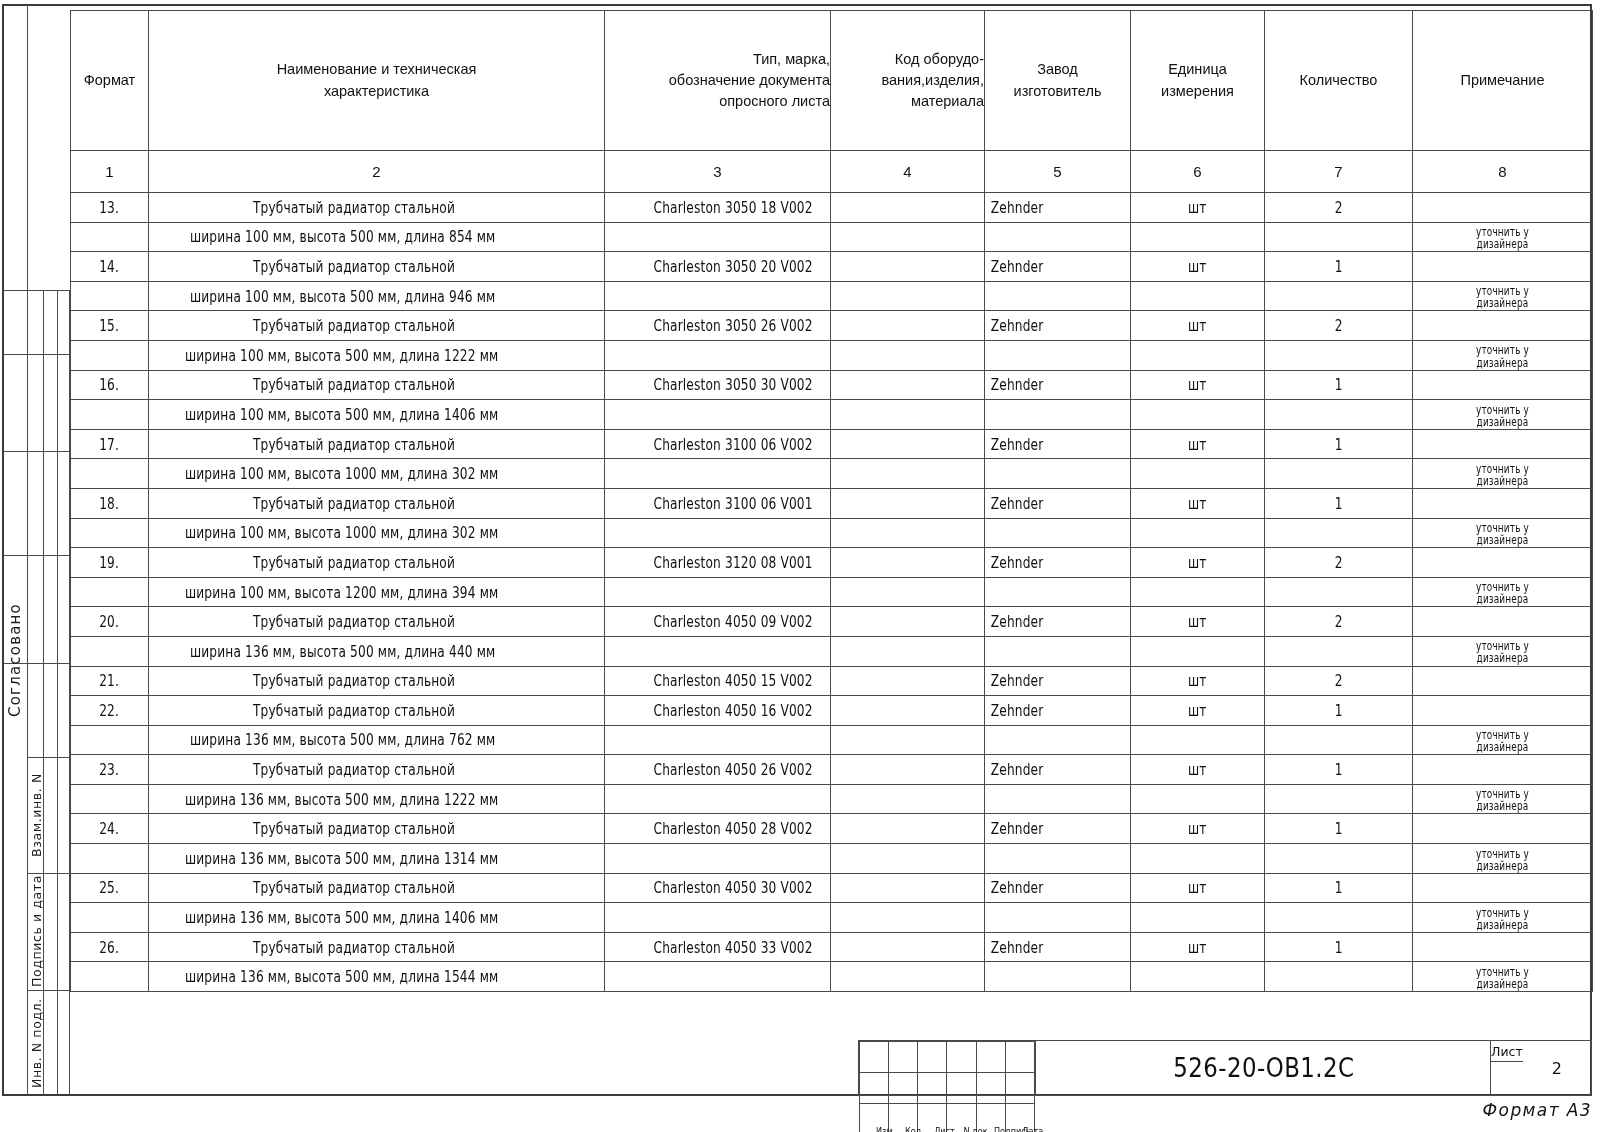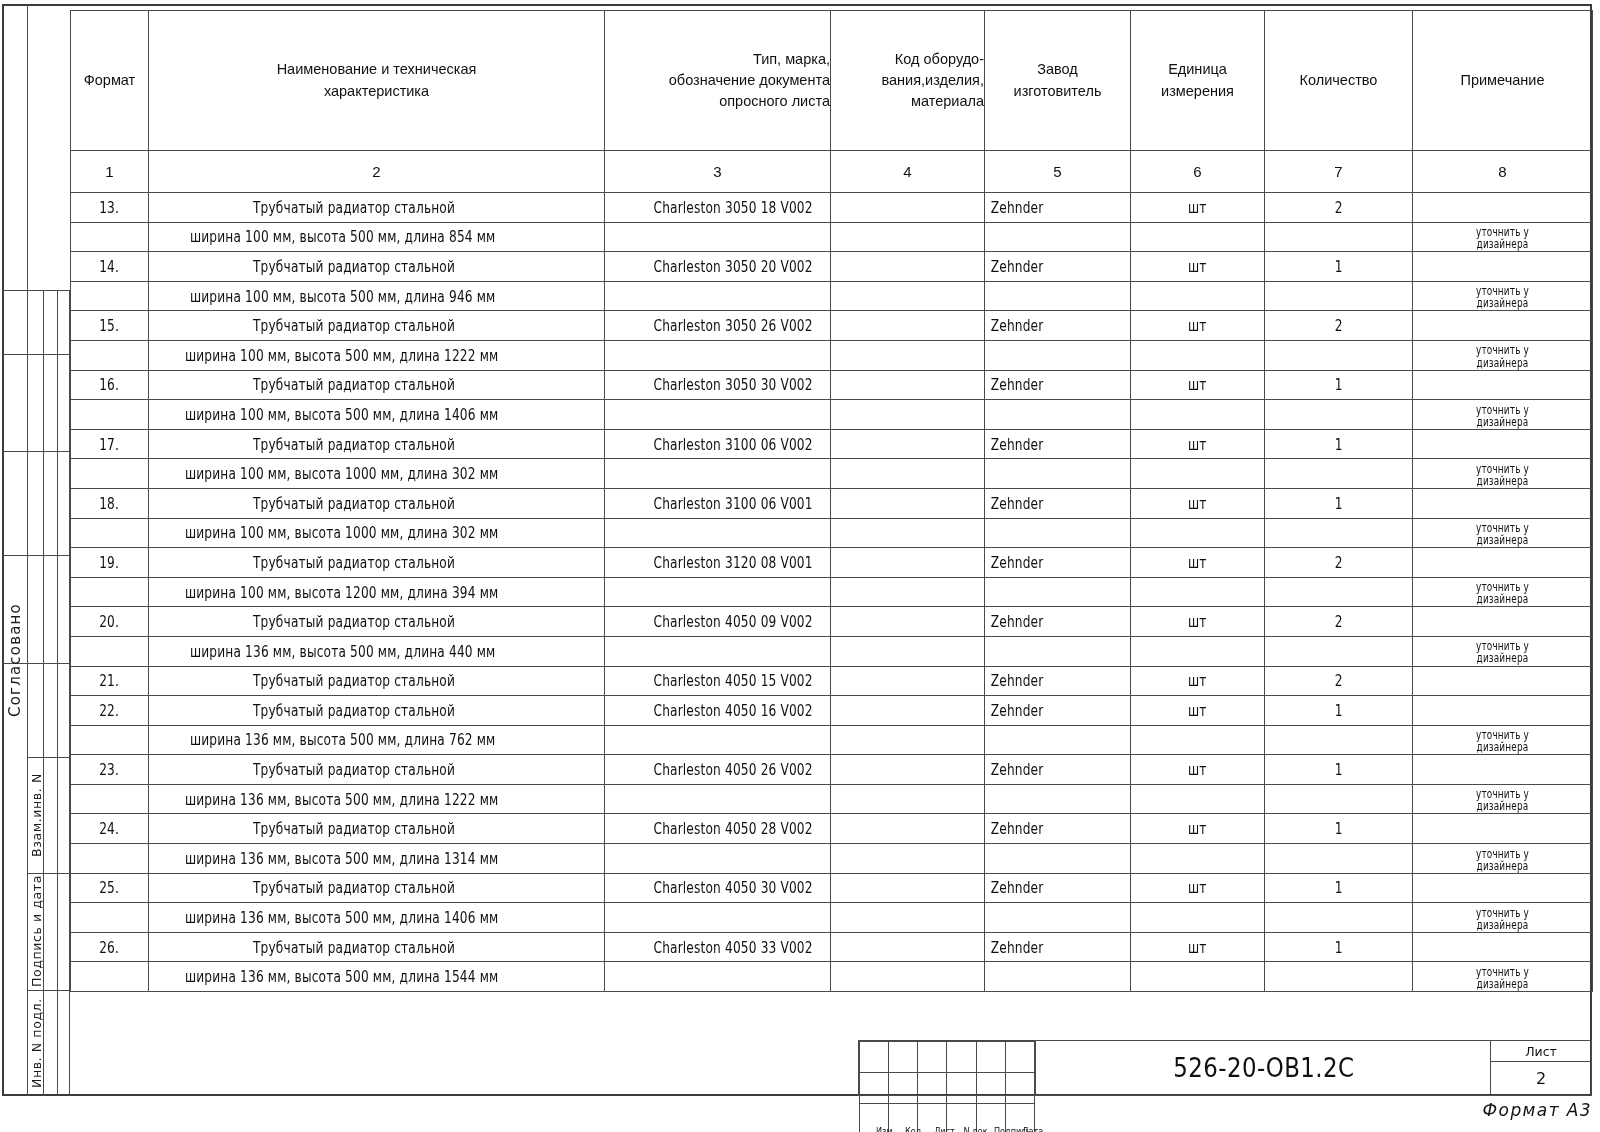--- a/index.html
+++ b/index.html
@@ -203,21 +203,21 @@
     white-space: nowrap;
   }
   #tb-sheet {
     position: absolute;
     right: 0;
     top: 0;
     width: 100px;
     bottom: 0;
     border-left: 1.6px solid #4a4a4a;
     display: flex;
-    flex-direction: column;
+    flex-direction: row;
     margin-left: 48px;
   }
   #tb-sheet-lbl {
     height: 20px;
     border-bottom: 1.3px solid #4a4a4a;
     display: flex;
     align-items: center;
     justify-content: center;
     font-family: "DejaVu Sans", sans-serif;
     font-size: 12.5px;

